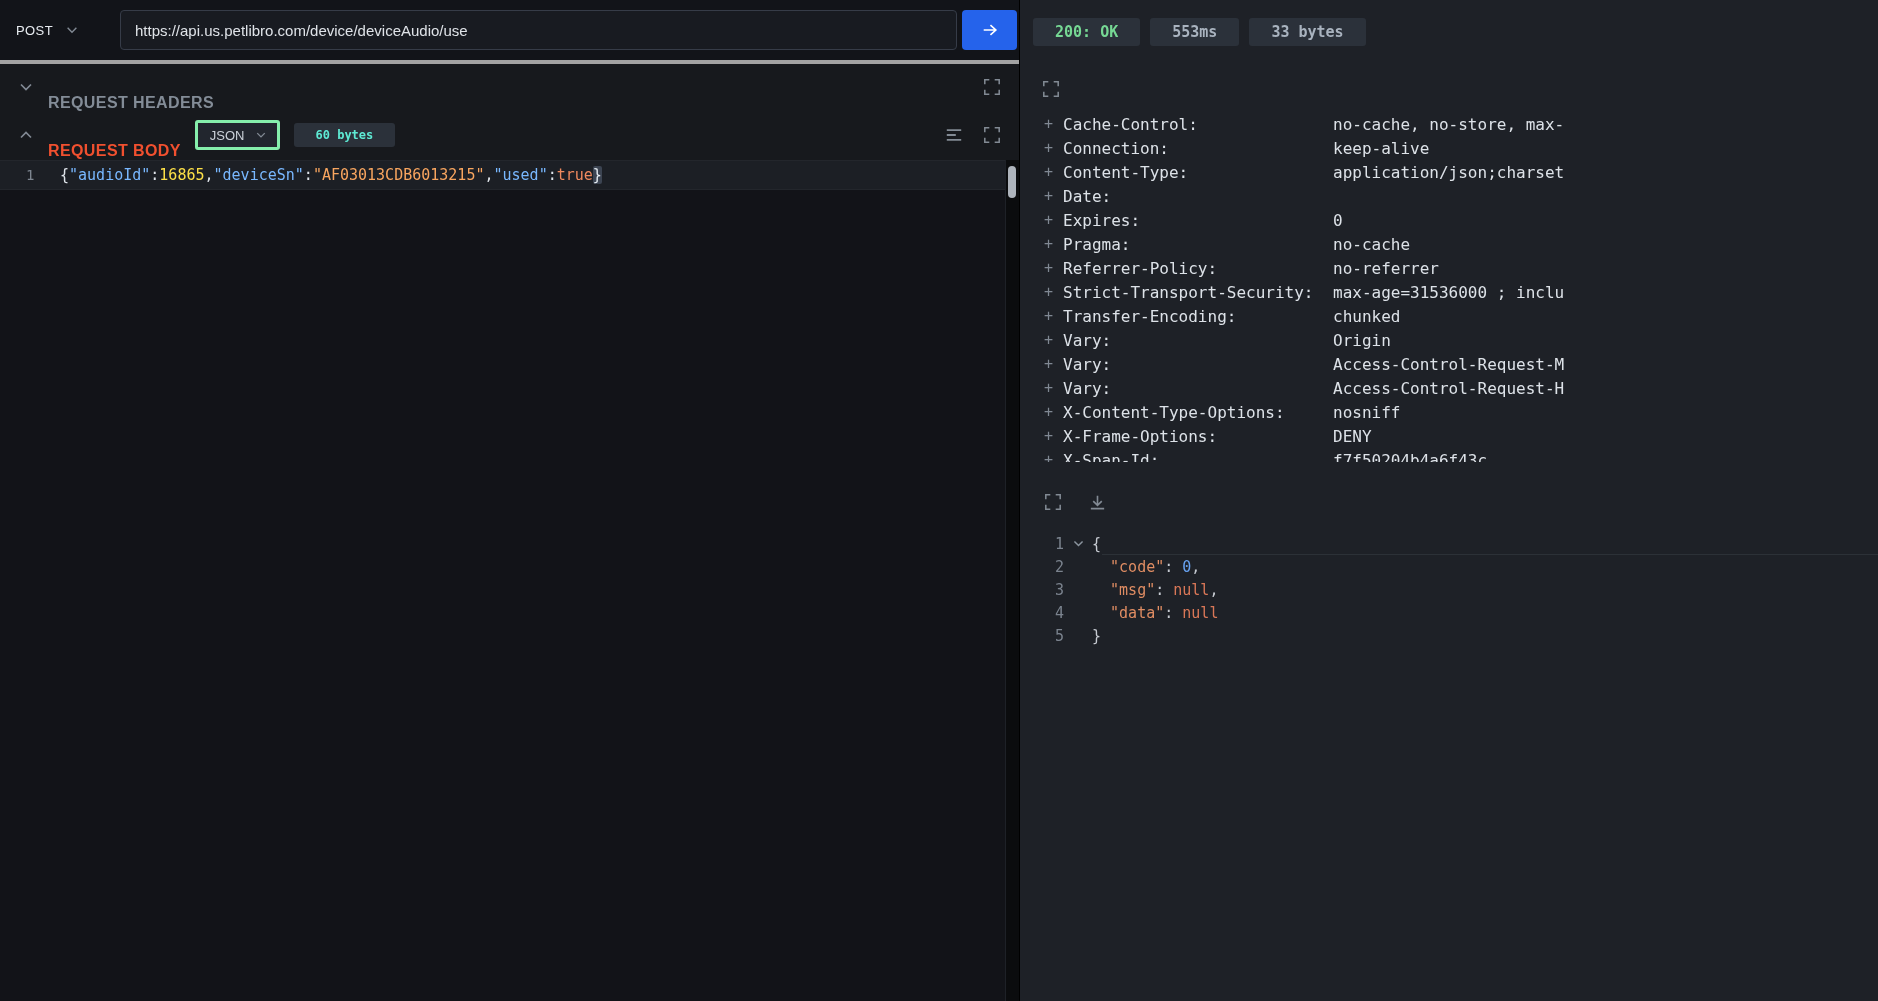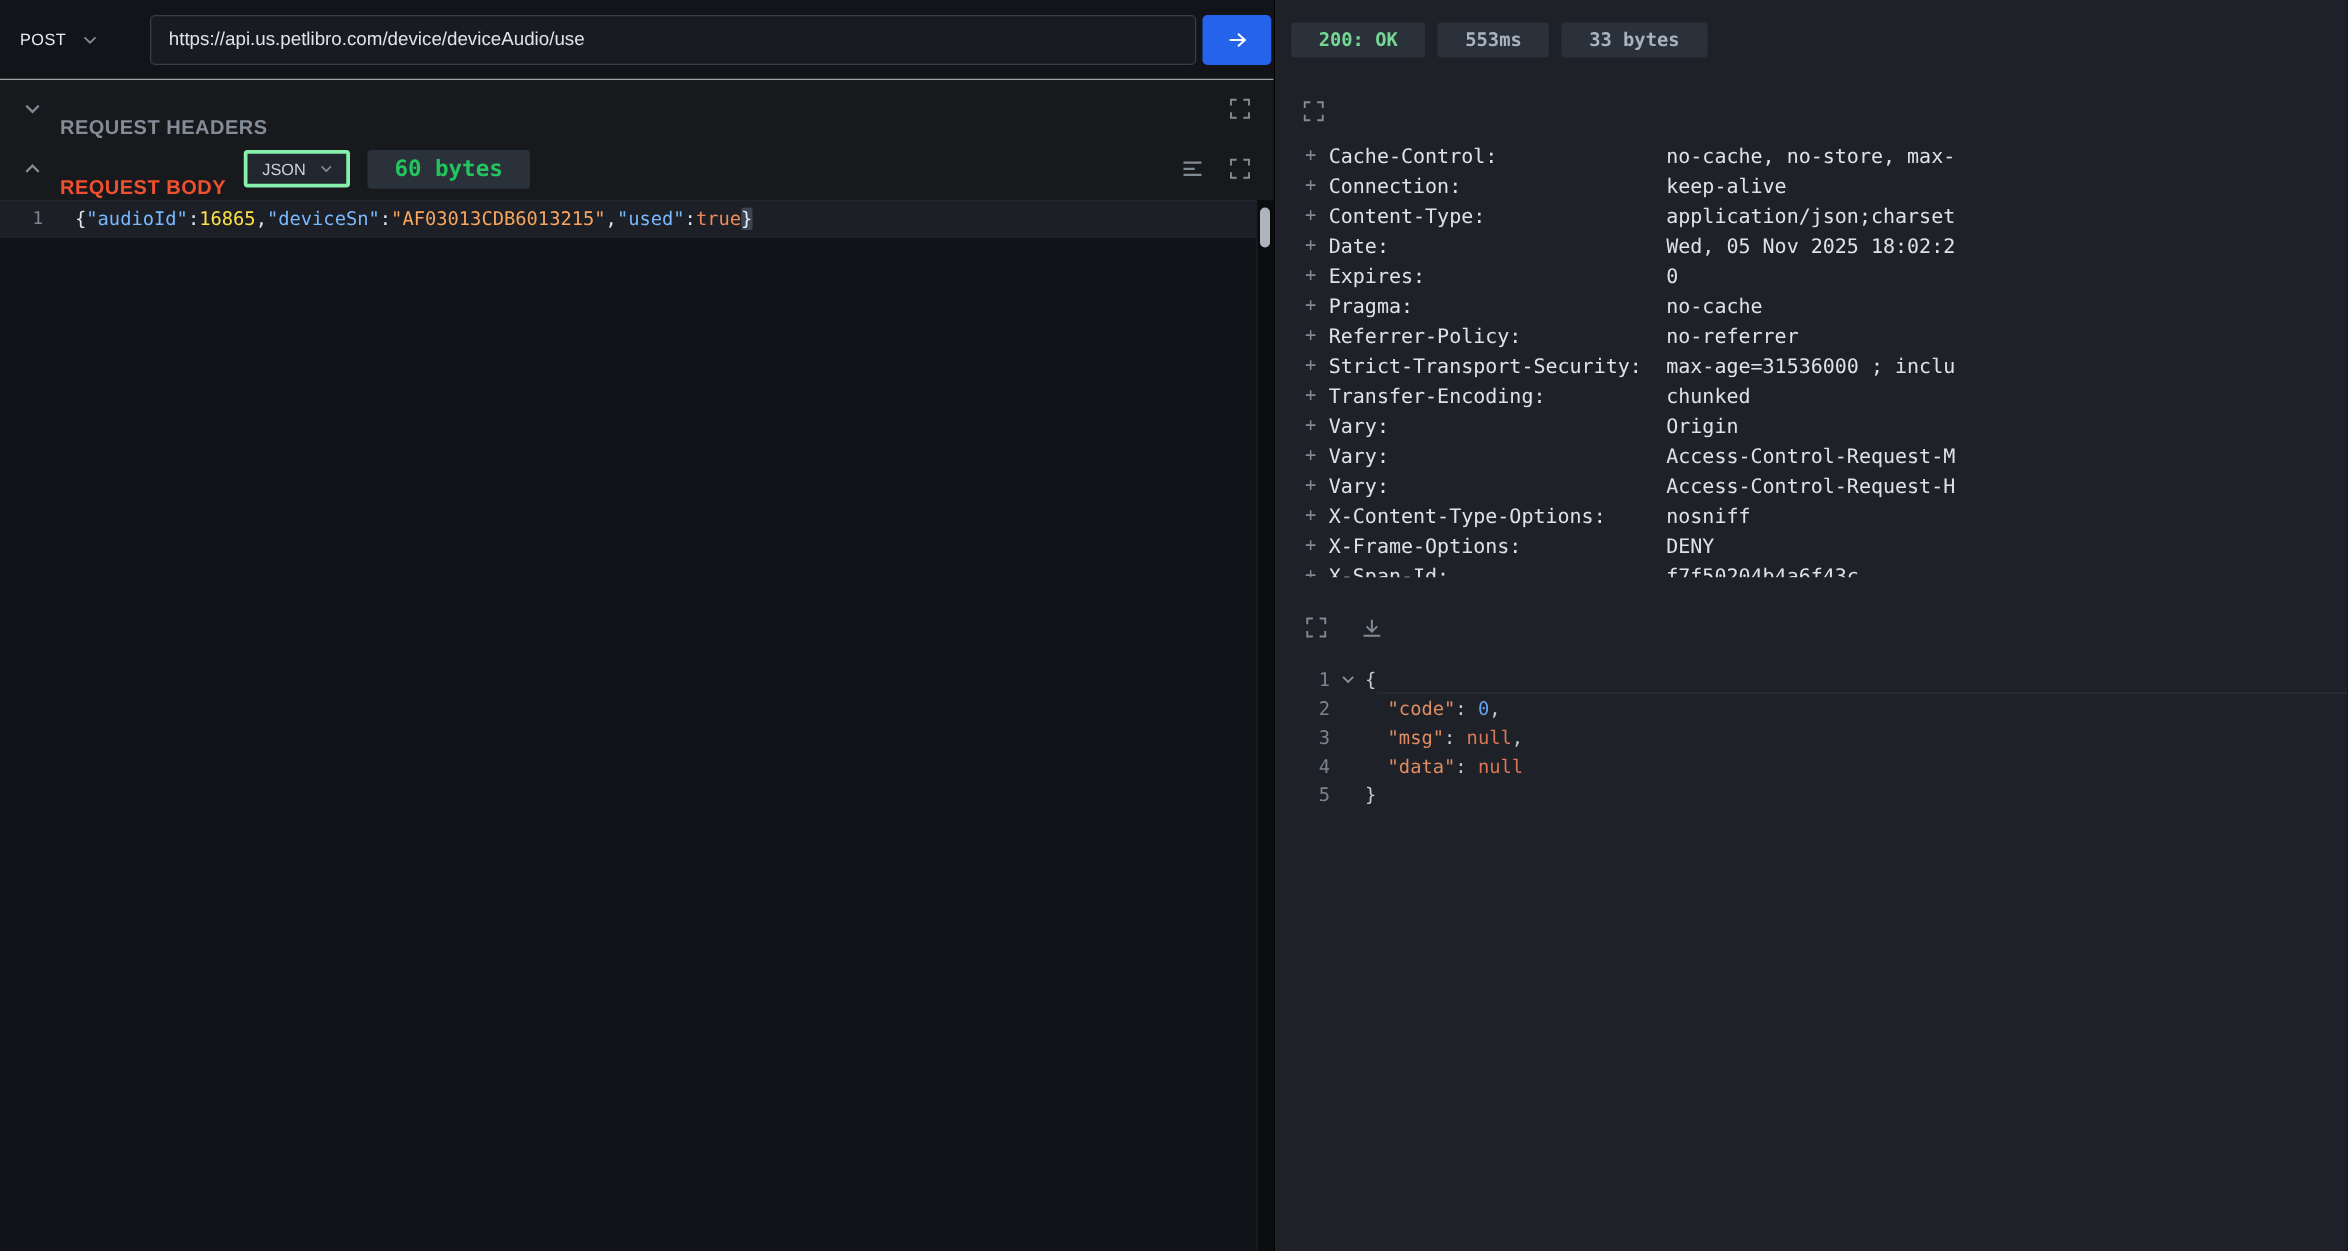--- a/index.html
+++ b/index.html
@@ -4,40 +4,40 @@
 <style>
   * { box-sizing: border-box; margin: 0; padding: 0; }
   html,body { background:#17191d; }
   body { font-family:"Liberation Sans", sans-serif; }
 
   .window { position:relative; width:1878px; height:1001px; background:#17191d; overflow:hidden; }
 
   
   .left-panel { position:absolute; left:0; top:0; width:1019px; height:1001px; background:#17191d; }
 
-  .topbar { height:64px; background:#121419; border-bottom:1px solid #a3a3a3; display:flex; align-items:center; padding-right:2px; }
+  .topbar { height:64px; background:#121419; border-bottom:4px solid #a3a3a3; display:flex; align-items:center; padding-right:2px; }
   .method-select { width:100px; height:100%; display:flex; align-items:center; padding-left:16px; gap:12px; cursor:pointer; }
   .method-label { color:#e8ecf1; font-size:13px; letter-spacing:.4px; }
   .icon { display:inline-flex; align-items:center; justify-content:center; color:#828a94; }
   .icon svg { display:block; }
   .url-input { flex:1; height:40px; background:#181b21; border:1px solid #363c48; border-radius:4px; color:#dfe3e8; font-size:15px; padding:0 14px; outline:none; font-family:"Liberation Sans", sans-serif;margin-left:20px; }
   .send-btn { width:55px; height:40px; margin-left:5px; background:#2563eb; border:none; border-radius:4px; display:flex; align-items:center; justify-content:center; cursor:pointer; }
   .send-btn .icon { color:#ffffff; }
 
   .section-row { display:flex; align-items:center; padding:0 18px; gap:14px; }
   .section-row.headers-row { height:46px; }
   .section-row.body-row { height:50px; }
   .section-title { font-size:16px; font-weight:700; letter-spacing:.4px; color:#838c97;margin-top:32px; }
   .section-title.accent { color:#f1502f; }
   .spacer { flex:1; }
 
   .json-select { height:30px; background:#22262e; border:3px solid #86efac; border-radius:3px; display:flex; align-items:center; gap:10px; padding:0 10px 0 12px; cursor:pointer; }
   .json-select-label { color:#ccd2da; font-size:13px; }
   .badge { display:inline-block; padding:5px 22px; background:#2b313a; border-radius:3px; font-family:"DejaVu Sans Mono", monospace; font-size:15px; font-weight:600; color:#a9b3bf; white-space:nowrap; }
-  .badge.size-badge-left { font-size:18px; color:#22c55e;text-align:center; }
+  .badge.size-badge-left { font-size:12px; color:#5eead4;text-align:center; }
   .badge.status { color:#76d894; font-weight:700; }
 
   .row-icons { display:flex; align-items:center; gap:20px; }
 
   
   .req-editor { position:relative; height:841px; background:#121318; font-family:"DejaVu Sans Mono", monospace; }
   .code-line { display:flex; align-items:center; height:30px; background:#1c1f25; border-top:1px solid #23262c; border-bottom:1px solid #23262c; width:1005px; }
   .gutter { width:60px; padding-left:26px; font-size:14px; color:#7d8590; }
   .code { white-space:pre; font-size:15px; }
   .code span { white-space:pre; }
@@ -191,21 +191,20 @@
             <span class="hdr-value">keep-alive</span>
           </div>
           <div class="hdr-row">
             <span class="hdr-plus">+</span>
             <span class="hdr-name">Content-Type:</span>
             <span class="hdr-value">application/json;charset</span>
           </div>
           <div class="hdr-row">
             <span class="hdr-plus">+</span>
             <span class="hdr-name">Date:</span>
-            <span class="hdr-value">Wed, 05 Nov 2025 18:02:2</span>
           </div>
           <div class="hdr-row">
             <span class="hdr-plus">+</span>
             <span class="hdr-name">Expires:</span>
             <span class="hdr-value">0</span>
           </div>
           <div class="hdr-row">
             <span class="hdr-plus">+</span>
             <span class="hdr-name">Pragma:</span>
             <span class="hdr-value">no-cache</span>

